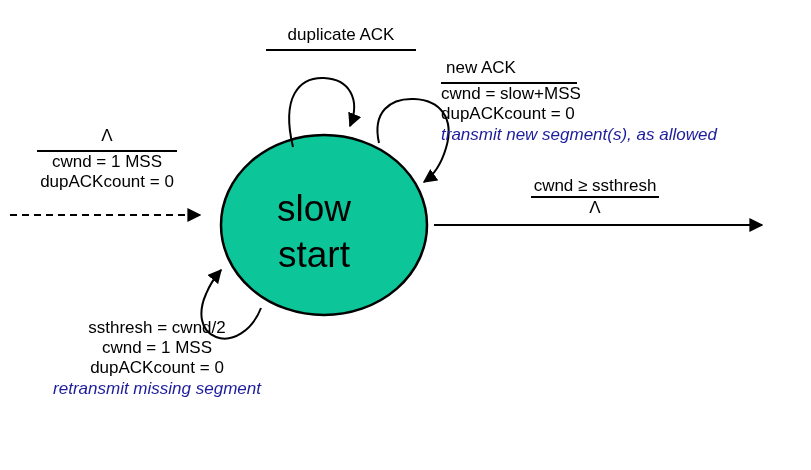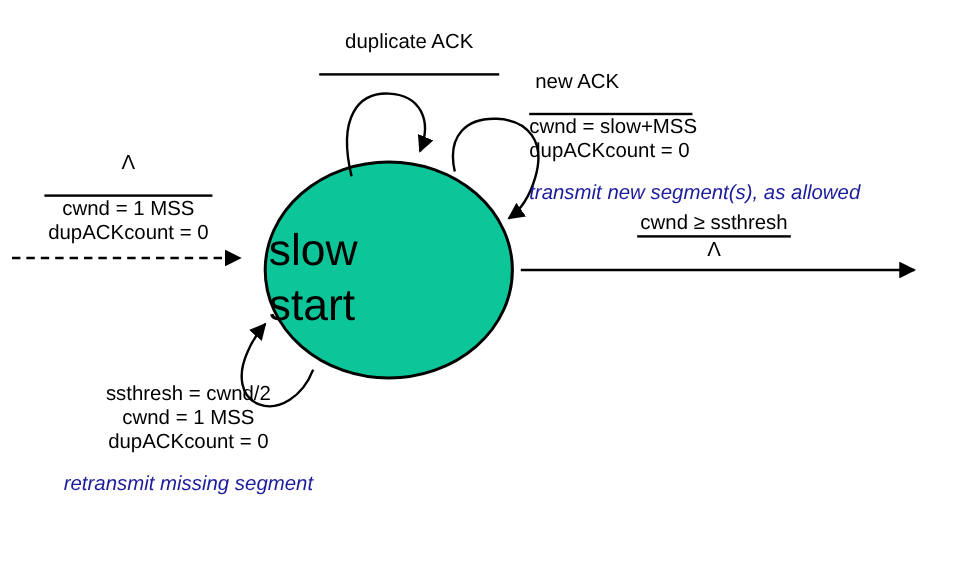--- a/index.html
+++ b/index.html
@@ -23,36 +23,36 @@
     font-size:17px;
     line-height:20px;
     color:#000000;
     white-space:nowrap;
   }
   .tblock.center{text-align:center;}
   .ev{display:block;}
   .u{
     display:inline-block;
     border-bottom:2px solid #000000;
-    padding-bottom:16px;
+    padding-bottom:4px;
   }
   .w140{width:140px;}
   .w150{width:150px;}
   .w162{width:162px;}
   .u.newack{width:131px;text-align:left;padding-left:5px;}
   .u.autofit{padding:0 3px;}
   .note{
     color:#1c1c9c;
     font-style:italic;
-    margin-top:15px;
+    margin-top:1px;
   }
   .state-label{
     position:absolute;
     left:224px;top:186px;width:180px;
-    text-align:left;
+    text-align:center;
     font-size:37px;
     line-height:46px;
     color:#000000;
   }
 </style>
 </head>
 <body>
 
 <div class="canvas">
 

